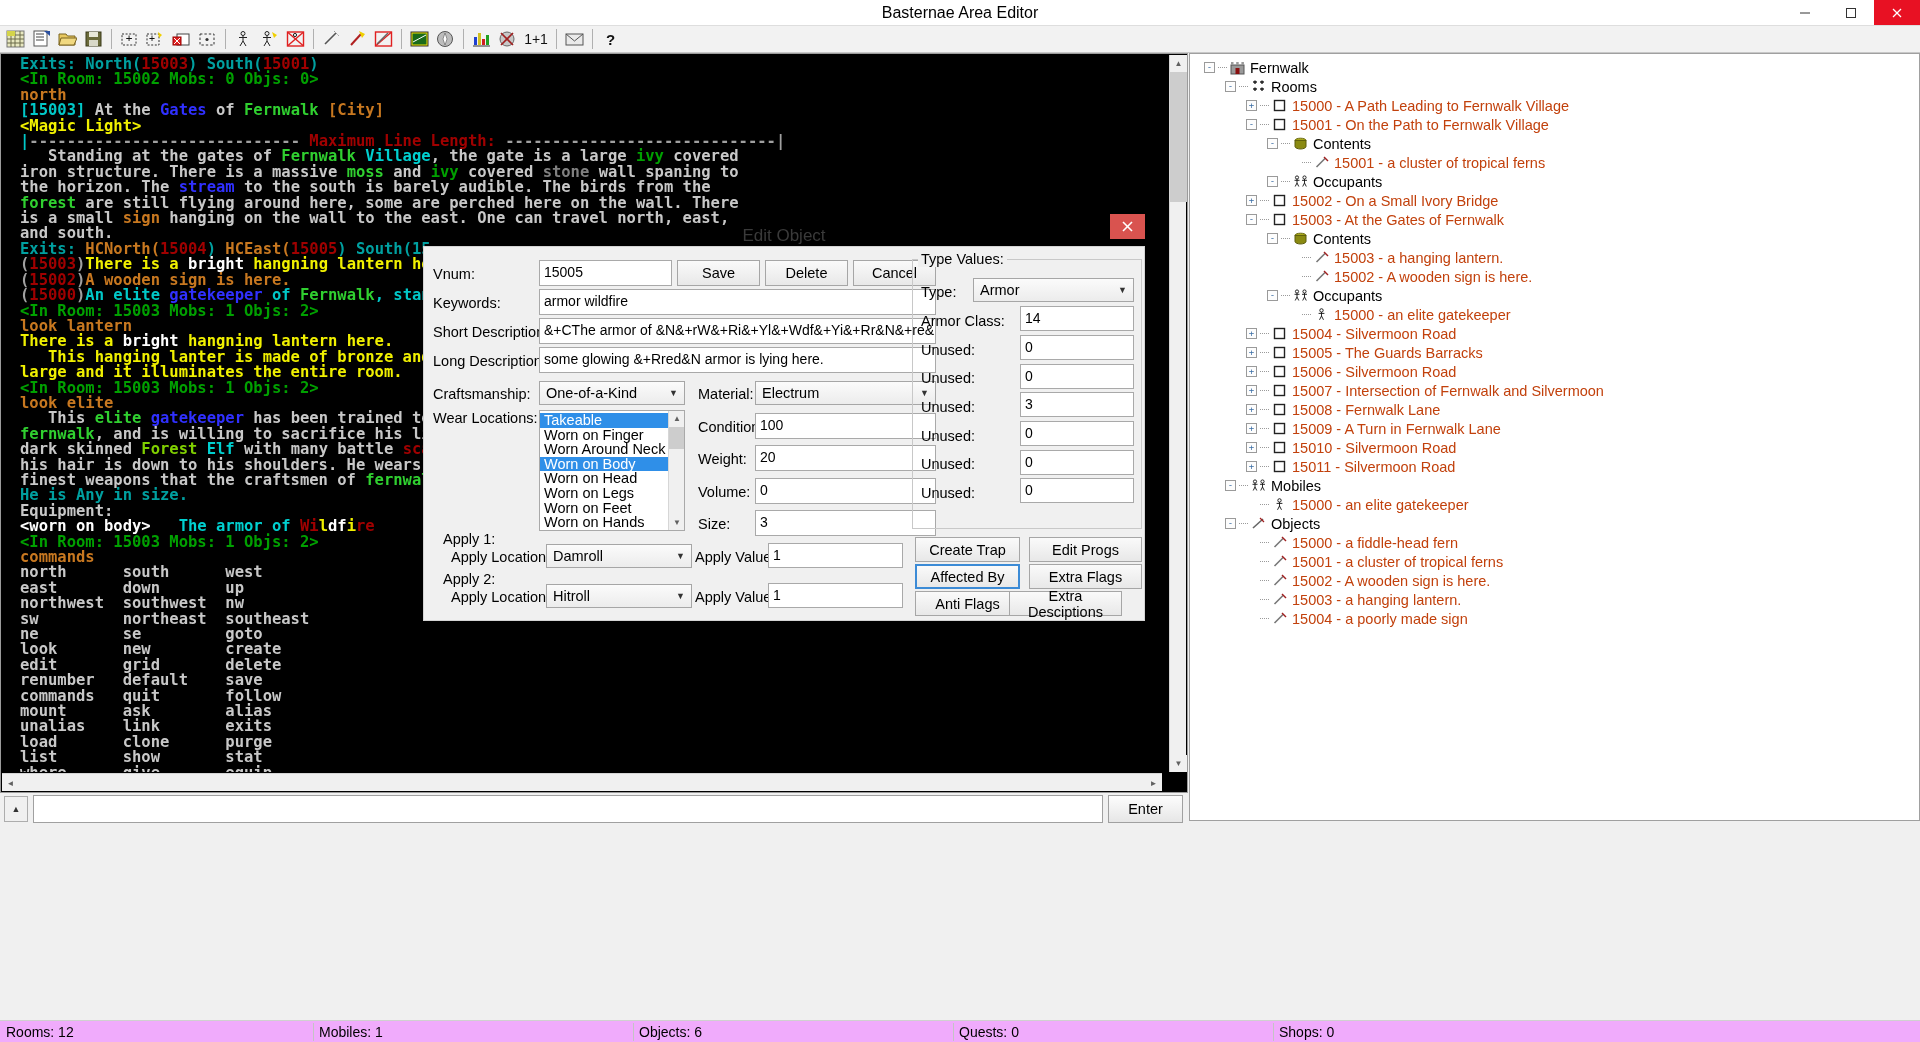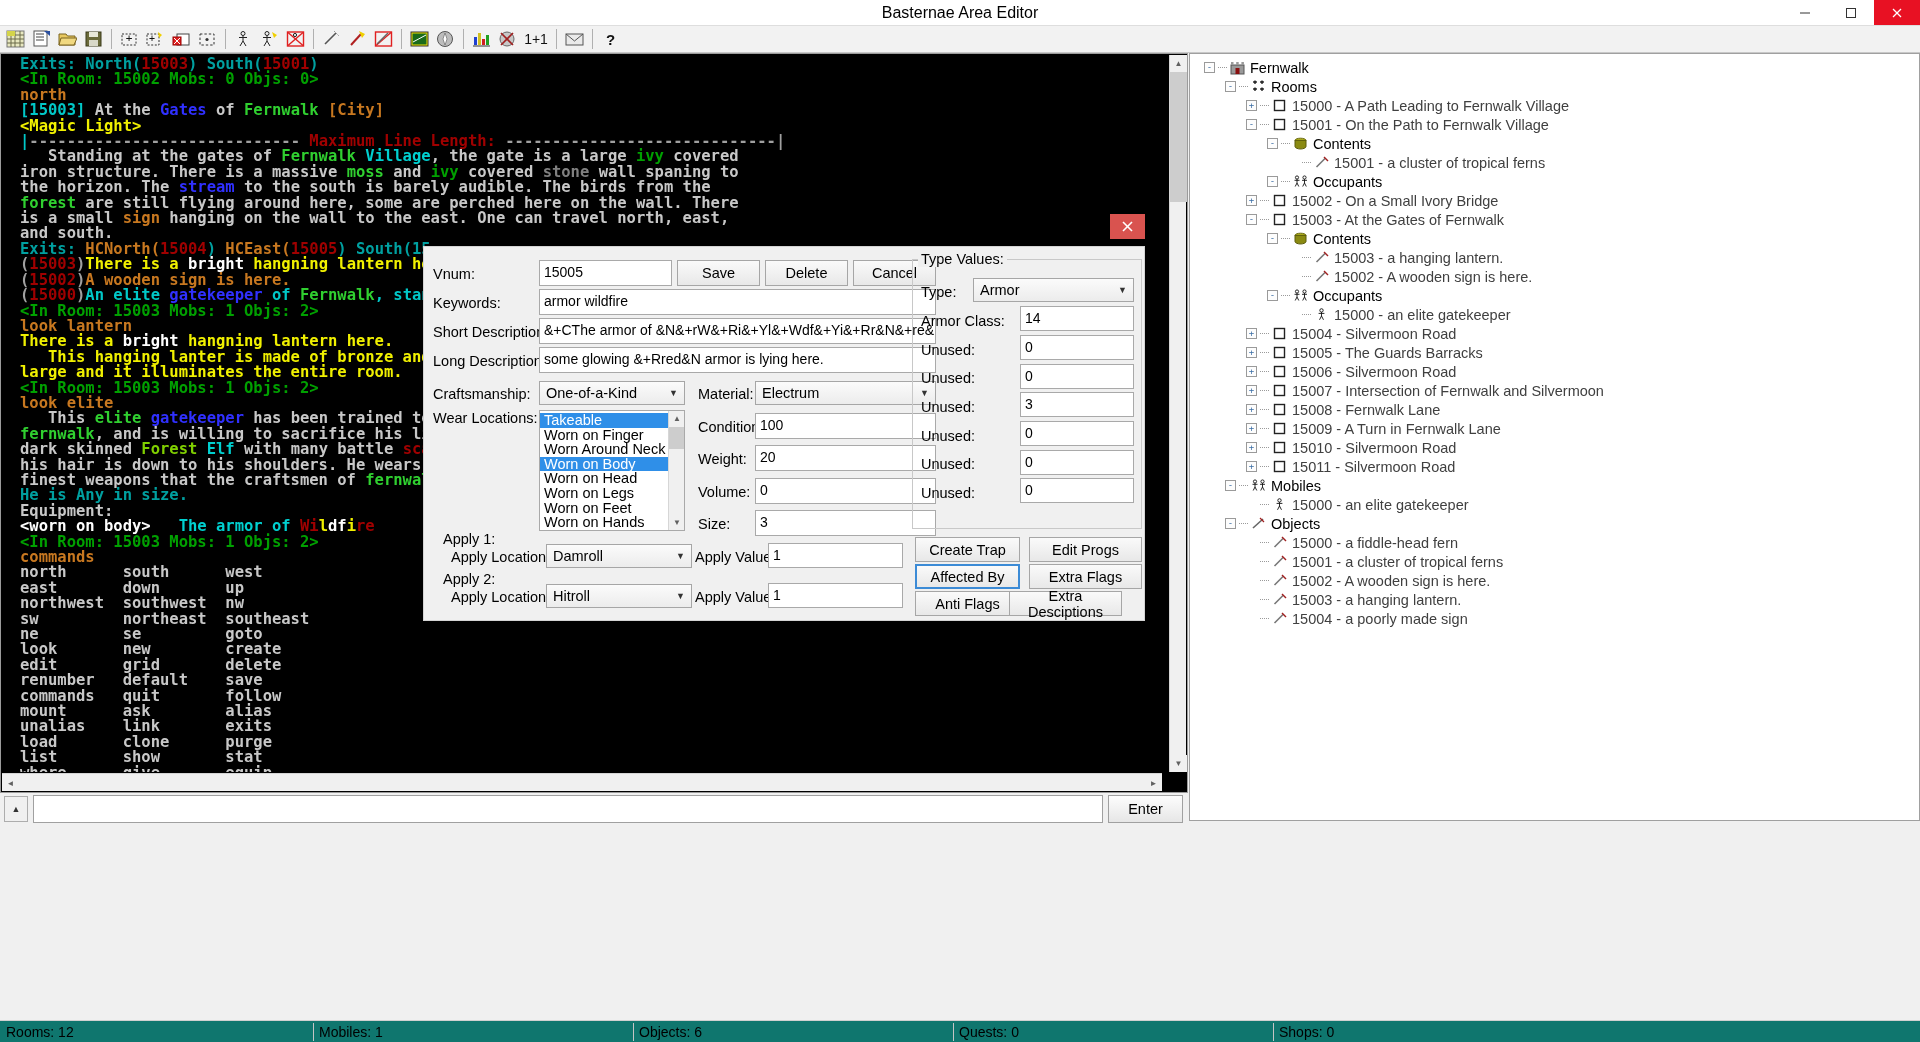--- a/index.html
+++ b/index.html
@@ -100,21 +100,21 @@
   .expander {
     width: 11px; height: 11px; border: 1px solid #9a9a9a; background: #fdfdfd;
     display: inline-flex; align-items: center; justify-content: center;
     font-size: 9px; line-height: 9px; color: #3b6ea5; margin-right: 3px; flex: none;
     font-family: "DejaVu Sans Mono", monospace;
   }
   .expander.blank { border: none; background: transparent; }
   .dotline { width: 9px; border-bottom: 1px dotted #9a9a9a; height: 1px; margin-right: 2px; flex:none;}
   .ticon { width: 17px; height: 15px; margin-right: 4px; flex:none; display:flex; align-items:center; justify-content:center;}
   .tlabel { white-space: nowrap; }
-  .tlabel.orange { color: #404040; }
+  .tlabel.orange { color: #c2410c; }
   .tlabel.black { color: #000; }
   .tlabel.sel { background:#cce8ff; border:1px solid #7aa5c8; padding:0 3px; }
 
   
   .cmdbar {
     position: absolute; left: 0; top: 795px; width: 1186px; height: 32px;
   }
   .cmd-toggle {
     position: absolute; left: 4px; top: 1px; width: 24px; height: 26px;
     background: #f0f0f0; border: 1px solid #adadad; display:flex;align-items:center;justify-content:center;
@@ -126,21 +126,21 @@
   }
   .cmd-enter {
     position: absolute; left: 1108px; top: 0px; width: 75px; height: 28px;
     background: linear-gradient(#fdfdfd,#e6e6e6); border: 1px solid #a0a0a0;
     display:flex;align-items:center;justify-content:center; font-size:14.5px; color:#000;
   }
 
   
   .statusbar {
     position: absolute; left: 0; bottom: 0; width: 1920px; height: 22px;
-    background: #0f766e; border-top: 1px solid #d0d0d0;
+    background: #f0abfc; border-top: 1px solid #d0d0d0;
     font-size: 14px; color: #000;
   }
   .statusbar .cell { position: absolute; top: 0; height: 22px; line-height: 22px; padding-left: 6px; }
   .statusbar .divider { position: absolute; top: 2px; height: 18px; border-left: 1px solid #c4c4c4; }
 
   
   .dlg-title {
     position: absolute; left: 423px; top: 221px; width: 722px; height: 30px;
     color: #3a3a3a; font-size: 17px; text-align: center; line-height: 30px;
   }
@@ -813,20 +813,21 @@
     <div class="divider" style="left:313px;"></div>
     <div class="cell" style="left:313px; width:320px;">Mobiles: 1</div>
     <div class="divider" style="left:633px;"></div>
     <div class="cell" style="left:633px; width:320px;">Objects: 6</div>
     <div class="divider" style="left:953px;"></div>
     <div class="cell" style="left:953px; width:320px;">Quests: 0</div>
     <div class="divider" style="left:1273px;"></div>
     <div class="cell" style="left:1273px; width:320px;">Shops: 0</div>
   </div>
 
+  <div class="dlg-title">Edit Object</div>
   <div class="dlg-close">
     <svg width="13" height="13" viewBox="0 0 13 13">
         <line x1="2" y1="2" x2="11" y2="11" stroke="#fff" stroke-width="1.6"></line>
         <line x1="11" y1="2" x2="2" y2="11" stroke="#fff" stroke-width="1.6"></line>
       </svg>
   </div>
 
   <div class="dialog">
 
     <div class="fld-label" style="left:9px; top:19px;">Vnum:</div>

